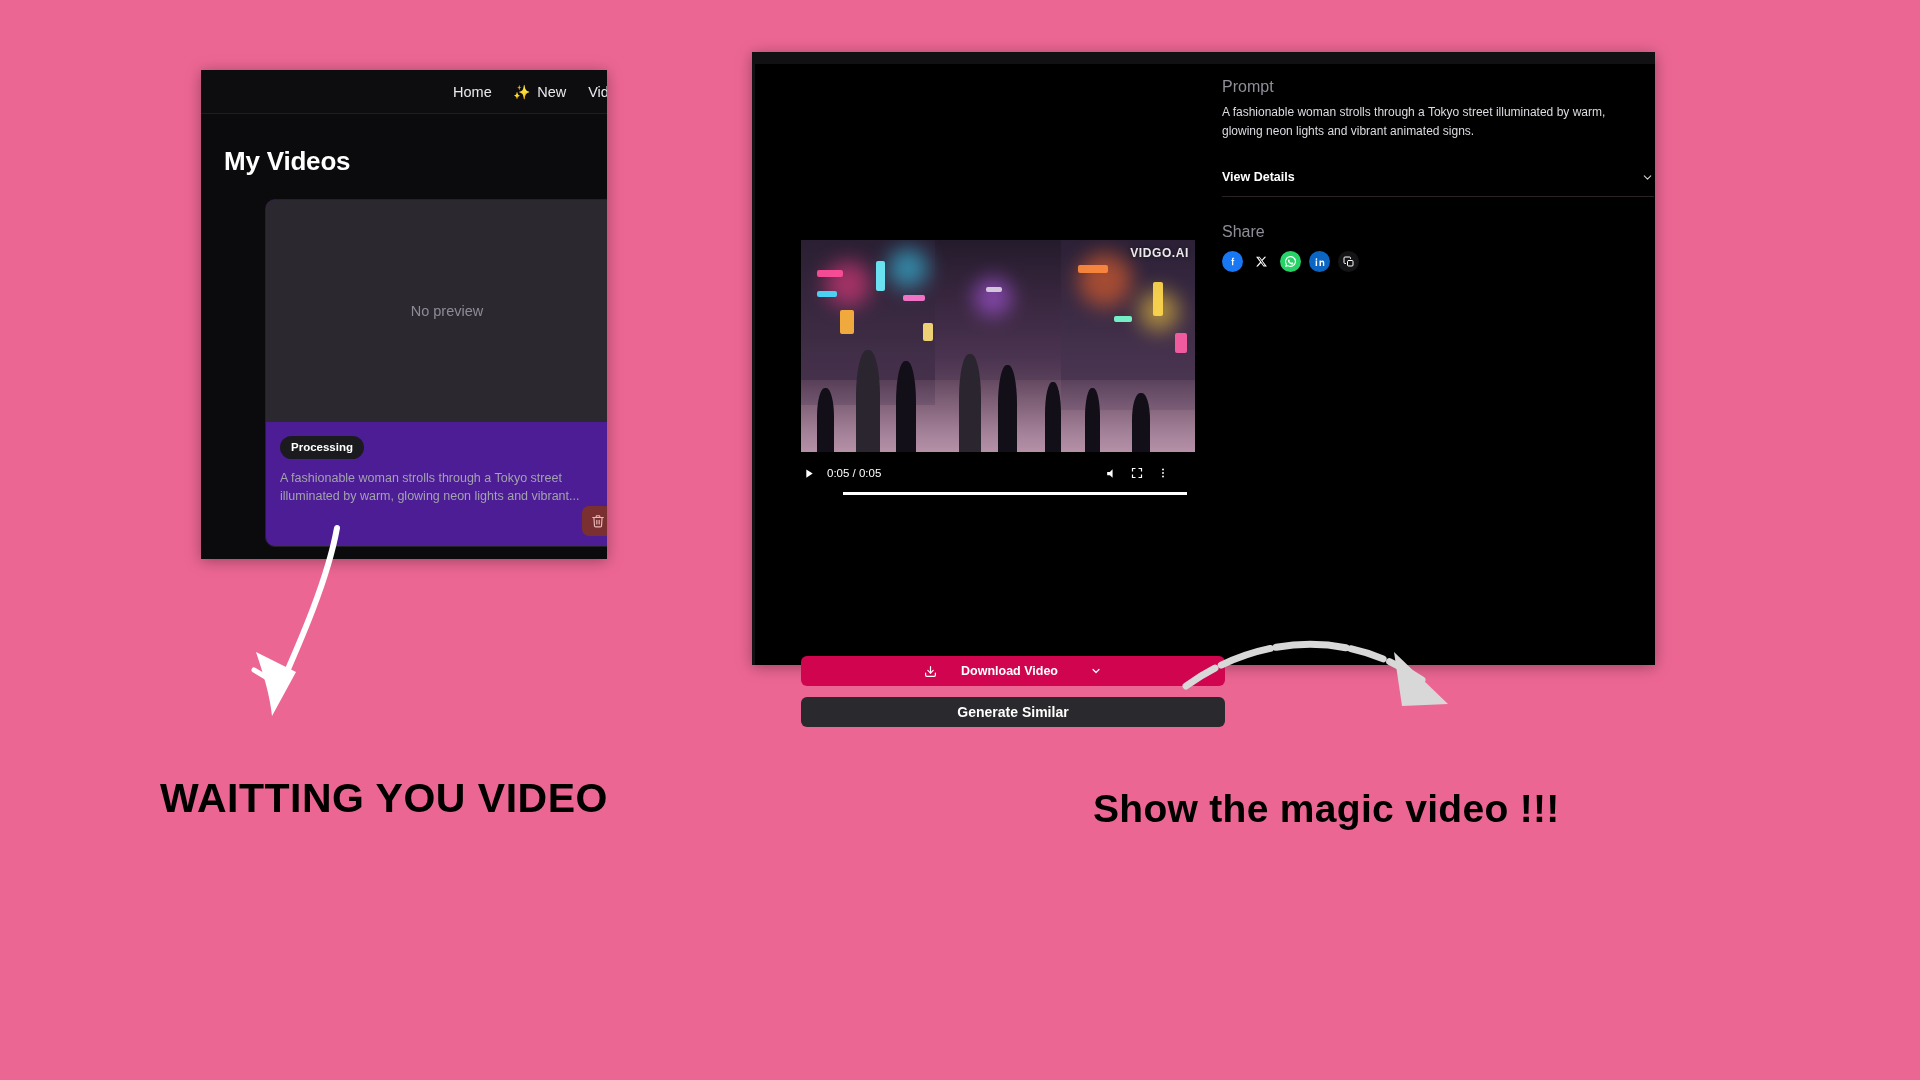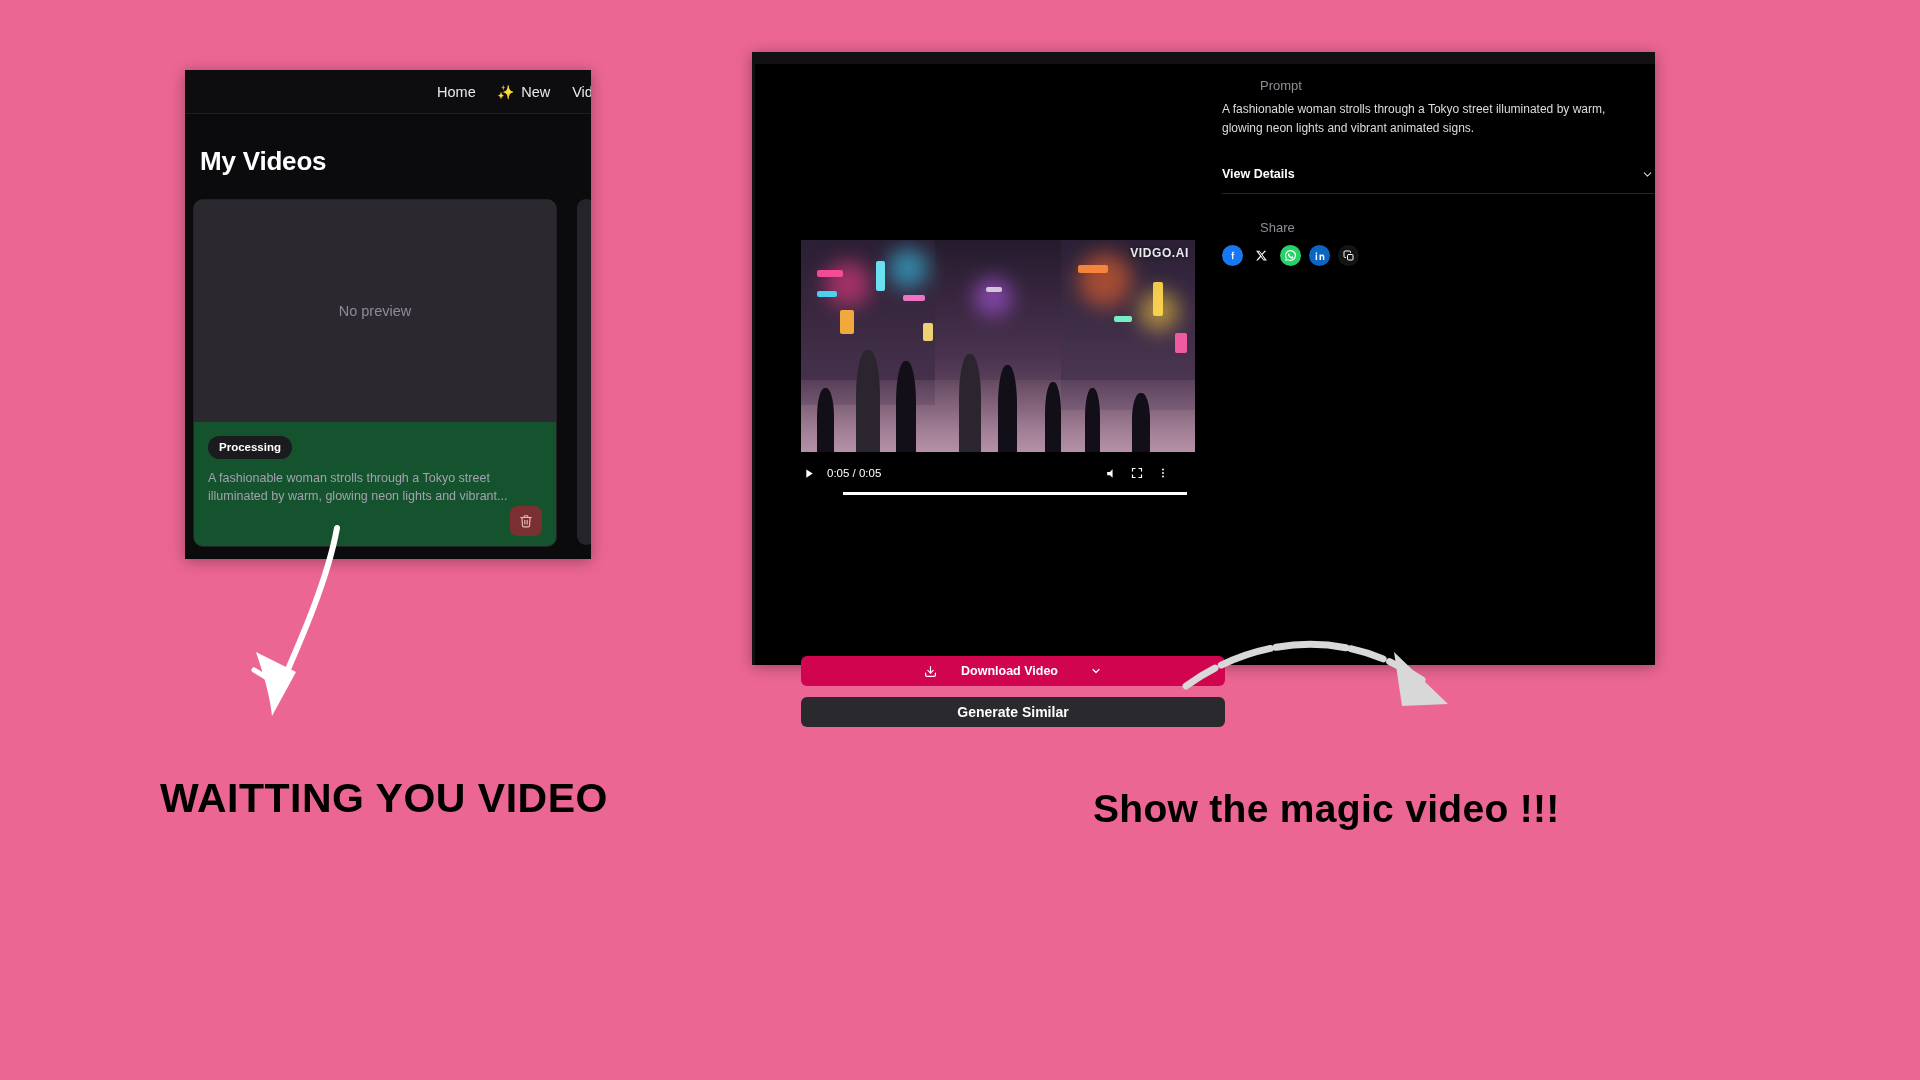--- a/index.html
+++ b/index.html
@@ -5,50 +5,50 @@
   * { margin:0; padding:0; box-sizing:border-box; }
   html,body { width:1920px; height:1080px; overflow:hidden; }
   body {
     background:#ec6694;
     font-family:"Liberation Sans", sans-serif;
     position:relative;
   }
 
   
   #left-window{
-    position:absolute; left:185px; top:70px; width:406px; height:489px;
+    position:absolute; left:201px; top:70px; width:406px; height:489px;
     background:#0b0b0d; overflow:hidden;
     box-shadow:0 2px 14px rgba(0,0,0,.35);
   }
   #left-nav{
     height:44px; background:#0d0d0f; border-bottom:1px solid #1e1e22;
     display:flex; align-items:center; justify-content:flex-end;
     padding-right:0px; gap:22px;
   }
   .nav-link{
     color:#e9e9ee; font-size:14.5px; font-weight:400; white-space:nowrap;
     display:flex; align-items:center; gap:6px; cursor:pointer;
   }
   .nav-link.last{ margin-right:-18px; }
   .spark{ color:#e8b53c; font-size:14px; line-height:1; }
 
-  #left-body{ padding:18px 16px 0 8px; }
+  #left-body{ padding:18px 16px 0 16px; }
   #my-videos-title{
     color:#ffffff; font-size:26px; font-weight:bold; letter-spacing:-.2px;
     margin:14px 0 22px 7px;
   }
 
   .card-stack{ position:relative; }
   .card-ghost{
     position:absolute; left:384px; top:0; width:18px; height:346px;
     background:#26242b; border-radius:10px;
   }
   #video-card{
-    position:relative; width:364px; background:#14532d;
-    border:1px solid #232327; border-radius:10px; overflow:hidden;
+    position:relative; width:364px; background:#4c1d95;
+    border:1px solid #232327; border-radius:10px; overflow:hidden;margin-left:48px;
   }
   #card-preview{
     height:222px; background:#2b2830;
     display:flex; align-items:center; justify-content:center;
   }
   #no-preview-text{ color:#8d8c96; font-size:14.5px; }
   #card-info{ padding:14px 14px 16px 14px; position:relative; min-height:124px; }
   .badge{
     display:inline-block; border-radius:999px;
     font-size:11.5px; font-weight:bold; padding:5px 11px 6px 11px;
@@ -122,21 +122,21 @@
   #btn-generate{
     position:absolute; left:22px; top:617px; width:424px; height:30px;
     background:#2a2a2e; border-radius:6px; color:#fff;
     display:flex; align-items:center; justify-content:center;
     font-size:14px; font-weight:bold; cursor:pointer;
   }
 
   #meta-col{
     position:absolute; left:467px; top:14px; right:14px; bottom:14px;
   }
-  .meta-label{ color:#8e8e98; font-size:13px; margin-bottom:7px;margin-left:38px; }
+  .meta-label{ color:#8e8e98; font-size:16px; margin-bottom:7px; }
   #prompt-text{ color:#dcdce2; font-size:12px; line-height:1.55; width:425px; }
   #view-details-row{
     margin-top:30px; padding-bottom:12px; border-bottom:1px solid #2a2227;
     display:flex; align-items:center; justify-content:space-between;
     width:432px; cursor:pointer;
   }
   #view-details-label{ color:#ffffff; font-size:12.5px; font-weight:bold;text-align:center; }
   #share-section{ margin-top:26px; }
   #share-icons{ display:flex; gap:8px; margin-top:10px; }
   .share-btn{

